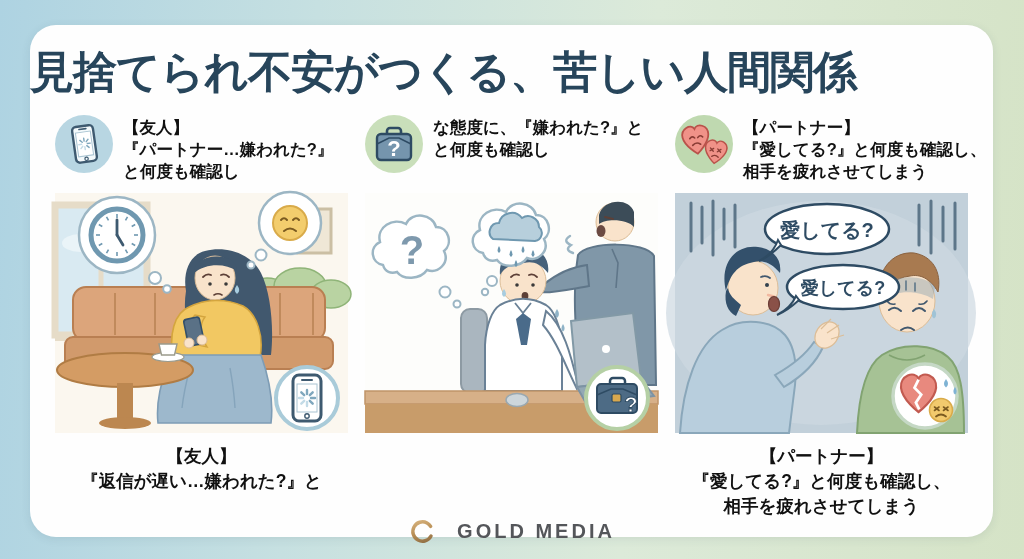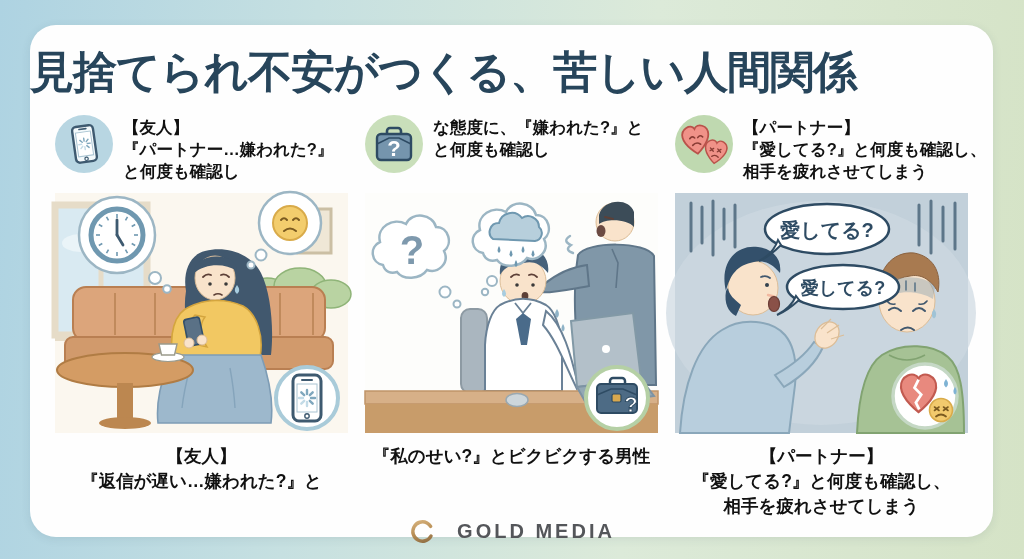--- a/index.html
+++ b/index.html
@@ -282,21 +282,20 @@
           <circle cx="252" cy="205" r="31" fill="#ffffff" stroke="#b5d0a5" stroke-width="4"></circle>
           <rect x="245" y="185" width="15" height="10" rx="3" fill="none" stroke="#2e4b63" stroke-width="2.5"></rect>
           <rect x="232" y="191" width="40" height="29" rx="4" fill="#4d6b85" stroke="#2e4b63" stroke-width="2"></rect>
           <path d="M232,202 L246,196 h12 l14,6" fill="none" stroke="#2e4b63" stroke-width="1.4"></path>
           <rect x="247" y="201" width="9" height="8" rx="1.5" fill="#d9a84e" stroke="#2e4b63" stroke-width="1.2"></rect>
           <text x="266" y="219" font-size="22" font-weight="bold" fill="#ffffff" stroke="#2e4b63" stroke-width="0.9" text-anchor="middle">?</text>
         </g>
       </svg>
 
       <div class="caption">
-        <div>『私のせい?』とビクビクする男性</div>
       </div>
     </div>
 
     <div class="col">
       <div class="col-header">
         <div class="icon-circle green2">
           <svg width="58" height="58" viewBox="0 0 58 58">
             <g transform="translate(8,13) rotate(-8 12 12)">
               <path d="M0,8 C-1,-1 10,-5 13,1 C16,-5 27,-1 26,8 C25,17 13,26 13,26 C13,26 1,17 0,8 Z" fill="#f09288" stroke="#b9524a" stroke-width="1.8"></path>
               <path d="M7,10 q2.5,-3 5,0" stroke="#8a3d35" stroke-width="1.6" fill="none" stroke-linecap="round"></path>

